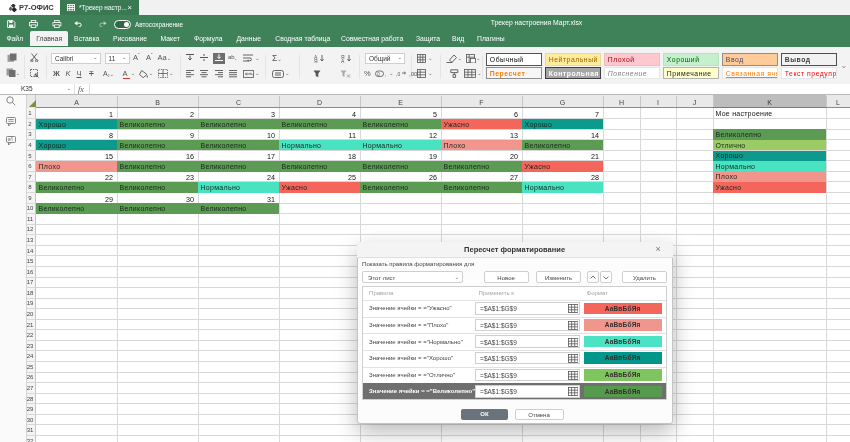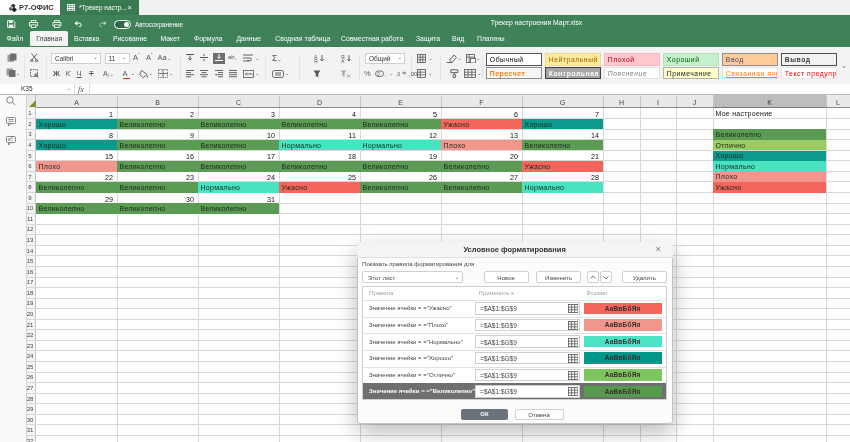--- a/index.html
+++ b/index.html
@@ -451,21 +451,21 @@
 <div class="ab" style="left:198px;top:203.3px;width:81px;height:10.57px;background:#5C9B53;font-size:7px;letter-spacing:0.3px;color:#17271C;padding:1.8px 0 0 2.5px;white-space:nowrap;overflow:hidden;">Великолепно</div>
 <div class="ab" style="left:715.5px;top:110.0px;font-size:7px;letter-spacing:0.25px;color:#111;">Мое настроение</div>
 <div class="ab" style="left:713px;top:129.3px;width:113px;height:10.57px;background:#5C9B53;font-size:7px;letter-spacing:0.3px;color:#17271C;padding:1.8px 0 0 2.5px;white-space:nowrap;overflow:hidden;">Великолепно</div>
 <div class="ab" style="left:713px;top:139.9px;width:113px;height:10.57px;background:#9BCB63;font-size:7px;letter-spacing:0.3px;color:#17271C;padding:1.8px 0 0 2.5px;white-space:nowrap;overflow:hidden;">Отлично</div>
 <div class="ab" style="left:713px;top:150.5px;width:113px;height:10.57px;background:#0C9A8D;font-size:7px;letter-spacing:0.3px;color:#17271C;padding:1.8px 0 0 2.5px;white-space:nowrap;overflow:hidden;">Хорошо</div>
 <div class="ab" style="left:713px;top:161.0px;width:113px;height:10.57px;background:#4AE3C1;font-size:7px;letter-spacing:0.3px;color:#17271C;padding:1.8px 0 0 2.5px;white-space:nowrap;overflow:hidden;">Нормально</div>
 <div class="ab" style="left:713px;top:171.6px;width:113px;height:10.57px;background:#F2958C;font-size:7px;letter-spacing:0.3px;color:#17271C;padding:1.8px 0 0 2.5px;white-space:nowrap;overflow:hidden;">Плохо</div>
 <div class="ab" style="left:713px;top:182.2px;width:113px;height:10.57px;background:#F4655C;font-size:7px;letter-spacing:0.3px;color:#17271C;padding:1.8px 0 0 2.5px;white-space:nowrap;overflow:hidden;">Ужасно</div>
 <div class="ab" style="left:356.6px;top:241.7px;width:316px;height:182.3px;background:#FCFCFC;border:1px solid #C4C4C4;border-radius:3px;box-shadow:0 8px 22px rgba(0,0,0,0.28);"></div>
 <div class="ab" style="left:356.6px;top:241.7px;width:316px;height:16px;background:#F4F4F4;border-bottom:1px solid #E0E0E0;border-radius:3px 3px 0 0;"></div>
-<div class="ab" style="left:356.6px;top:245.2px;width:316px;text-align:center;font-size:7.5px;font-weight:bold;color:#333;">Условное форматирования</div>
+<div class="ab" style="left:356.6px;top:245.2px;width:316px;text-align:center;font-size:7.5px;font-weight:bold;color:#333;">Пересчет форматирование</div>
 <div class="ab" style="left:655.6px;top:244.2px;font-size:9px;color:#777;">×</div>
 <div class="ab" style="left:362.1px;top:260.7px;font-size:6px;color:#444;">Показать правила форматирования для</div>
 <div class="ab" style="left:362.1px;top:271.09999999999997px;width:101px;height:12px;border:1px solid #CFCFCF;border-radius:2px;background:#fff;font-size:6px;color:#444;padding:2.5px 0 0 5px;">Этот лист</div>
 <div class="ab" style="left:454.6px;top:273.59999999999997px;font-size:5.5px;color:#777;">⌄</div>
 <div class="ab" style="left:483.6px;top:271.09999999999997px;width:45px;height:12px;border:1px solid #CFCFCF;border-radius:2px;background:#fff;font-size:6px;color:#444;text-align:center;padding-top:2.5px;">Новое</div>
 <div class="ab" style="left:536.1px;top:271.09999999999997px;width:45px;height:12px;border:1px solid #CFCFCF;border-radius:2px;background:#fff;font-size:6px;color:#444;text-align:center;padding-top:2.5px;">Изменить</div>
 <div class="ab" style="left:586.6px;top:271.09999999999997px;width:12px;height:12px;border:1px solid #CFCFCF;border-radius:2px;background:#fff;"></div>
 <svg class="ab" style="left:589.6px;top:275.09999999999997px;" width="6" height="4" viewBox="0 0 6 4">
       <path d="M0.5 3.5 L3 1 L5.5 3.5" fill="none" stroke="#666" stroke-width="0.9"></path>
     </svg>

